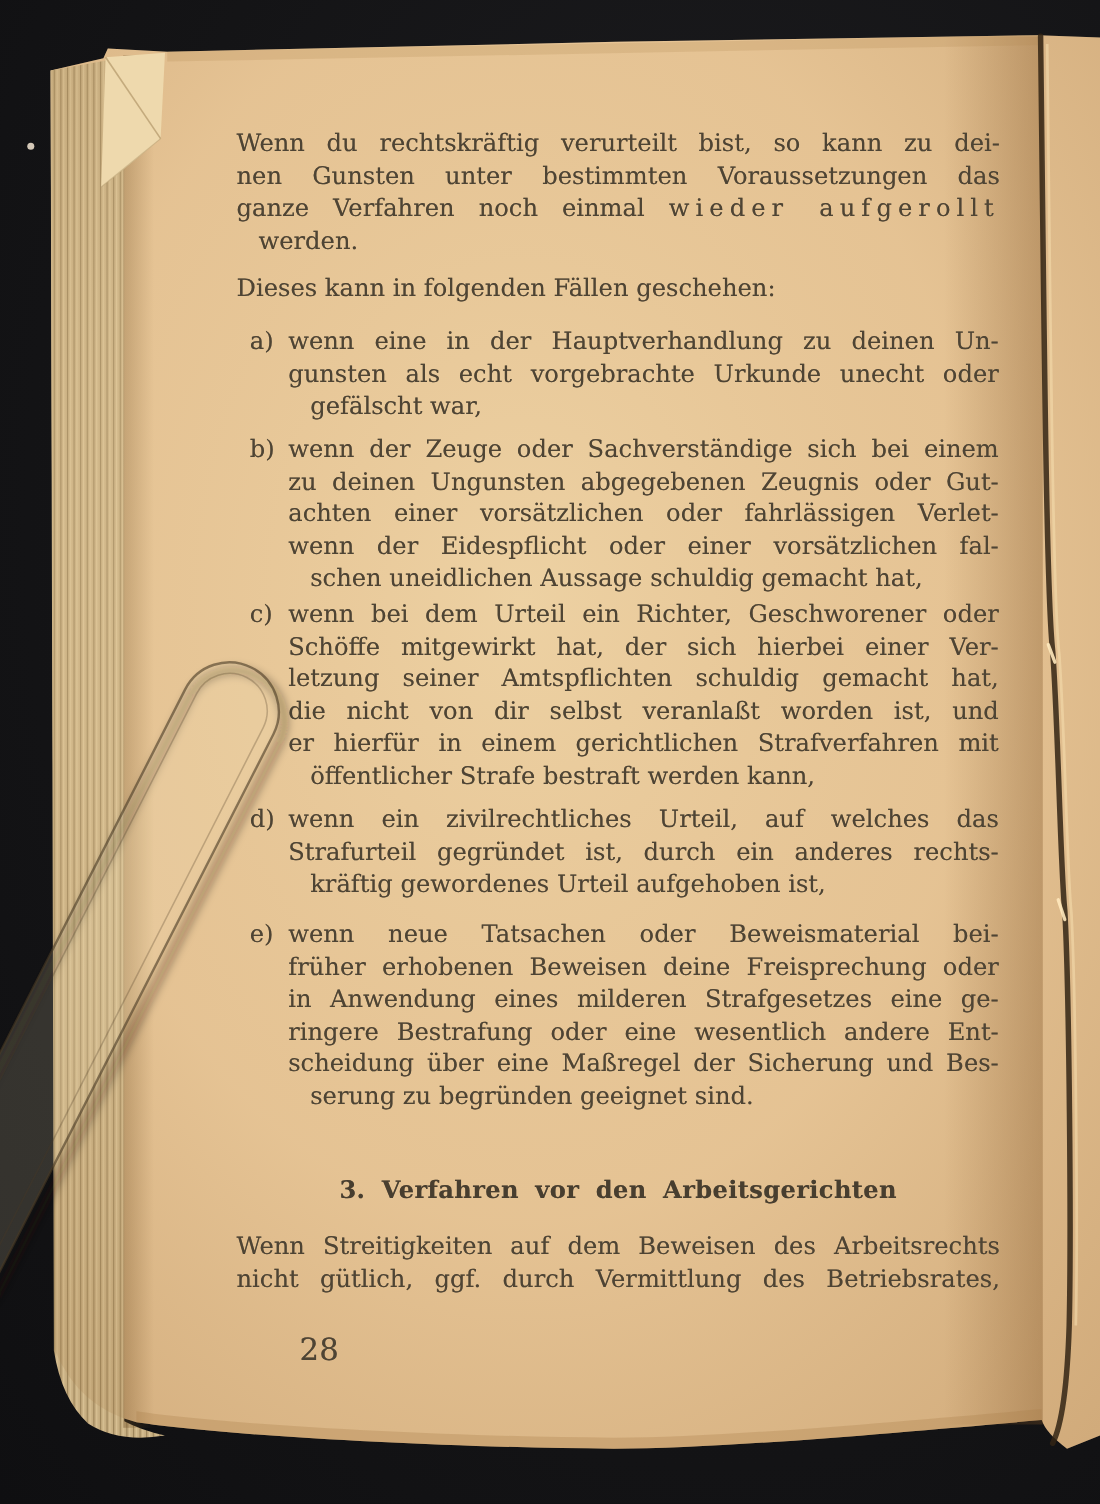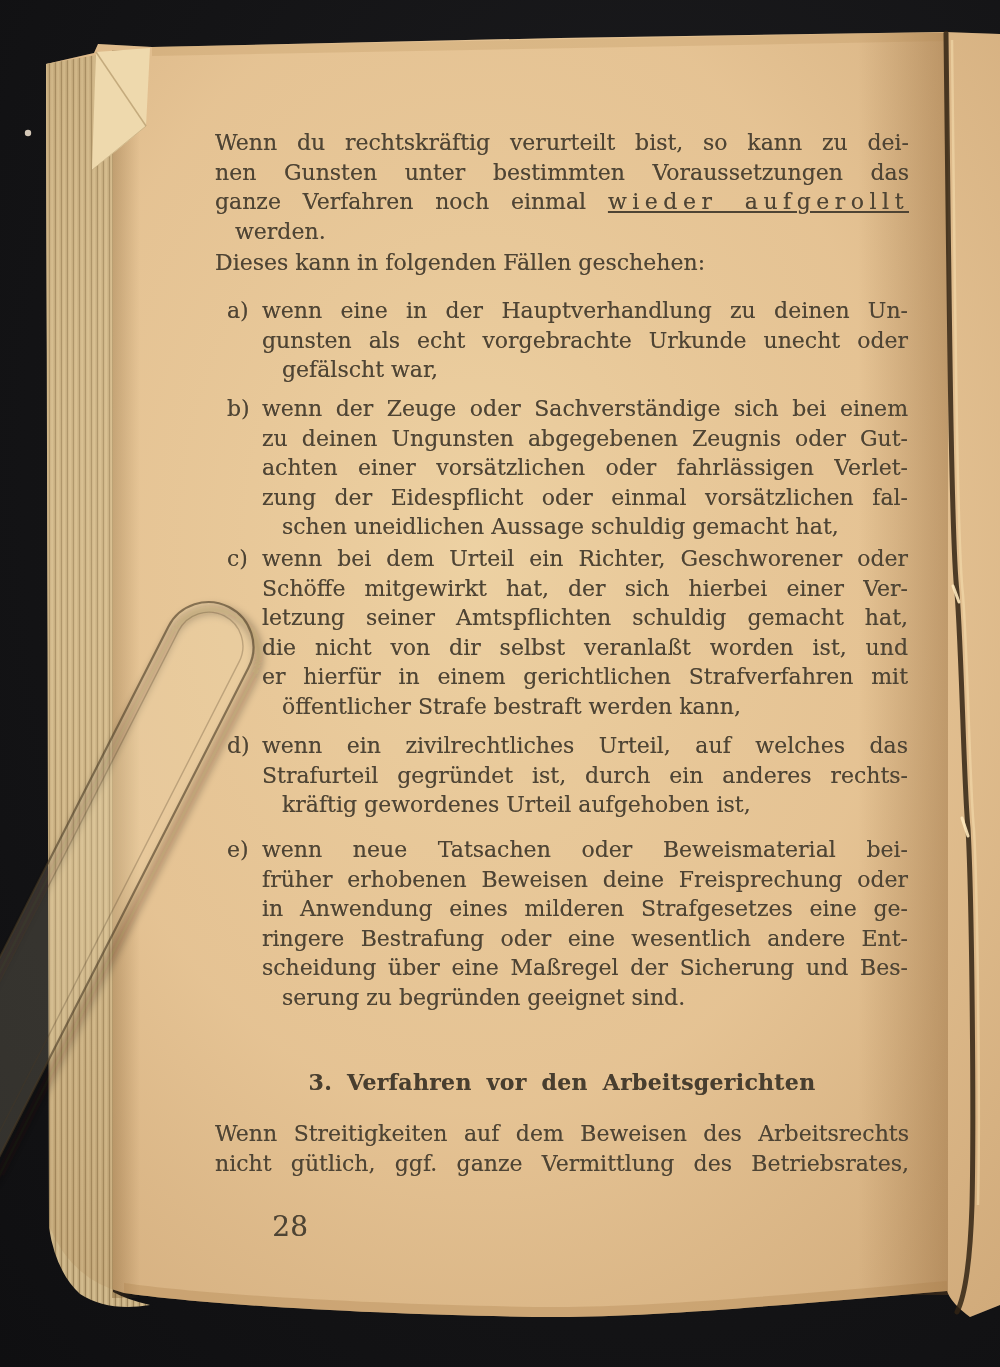--- a/index.html
+++ b/index.html
@@ -16,22 +16,22 @@
     font-size:22px;line-height:29.5px;color:#4e4434;
     text-shadow:0 0 0.5px rgba(78,68,52,0.55);
   }
   .pblock{position:absolute;left:0;width:694px;}
   .line{text-align:justify;text-align-last:justify;white-space:nowrap;}
   .line.last{text-align:left;text-align-last:left;margin-left:20px;}
   .single{text-align:left;}
   .item{left:0;width:694px;}
   .item .marker{position:absolute;left:12px;top:0;}
   .item .itext{margin-left:47px;width:646px;}
-  .sperr{letter-spacing:5.5px;text-decoration:underline;}
-  .b-p1{top:128px;}
+  .sperr{letter-spacing:5.5px;}
+  .b-p1{top:116px;}
   .b-p2{top:248px;}
   .b-ia{top:296px;}
   .b-ib{top:394px;}
   .b-ic{top:544px;}
   .b-id{top:731px;}
   .b-ie{top:835px;}
   .b-h{top:1068px;text-align:center;font-weight:bold;color:#483e2f;
        word-spacing:7px;letter-spacing:0.3px;}
   .b-p3{top:1119px;}
   .b-pn{top:1212px;left:13px;width:80px;font-size:28px;text-align:right;}
@@ -107,21 +107,21 @@
         <div class="line last">gefälscht war,</div>
       </div>
     </div>
 
     <div class="pblock item b-ib">
       <span class="marker">b)</span>
       <div class="itext">
         <div class="line">wenn der Zeuge oder Sachverständige sich bei einem</div>
         <div class="line">zu deinen Ungunsten abgegebenen Zeugnis oder Gut-</div>
         <div class="line">achten einer vorsätzlichen oder fahrlässigen Verlet-</div>
-        <div class="line">zung der Eidespflicht oder einmal vorsätzlichen fal-</div>
+        <div class="line">wenn der Eidespflicht oder einer vorsätzlichen fal-</div>
         <div class="line last">schen uneidlichen Aussage schuldig gemacht hat,</div>
       </div>
     </div>
 
     <div class="pblock item b-ic">
       <span class="marker">c)</span>
       <div class="itext">
         <div class="line">wenn bei dem Urteil ein Richter, Geschworener oder</div>
         <div class="line">Schöffe mitgewirkt hat, der sich hierbei einer Ver-</div>
         <div class="line">letzung seiner Amtspflichten schuldig gemacht hat,</div>
@@ -149,21 +149,21 @@
         <div class="line">ringere Bestrafung oder eine wesentlich andere Ent-</div>
         <div class="line">scheidung über eine Maßregel der Sicherung und Bes-</div>
         <div class="line last">serung zu begründen geeignet sind.</div>
       </div>
     </div>
 
     <div class="pblock b-h">3. Verfahren vor den Arbeitsgerichten</div>
 
     <div class="pblock b-p3">
       <div class="line">Wenn Streitigkeiten auf dem Beweisen des Arbeitsrechts</div>
-      <div class="line">nicht gütlich, ggf. ganze Vermittlung des Betriebsrates,</div>
+      <div class="line">nicht gütlich, ggf. durch Vermittlung des Betriebsrates,</div>
     </div>
 
     <div class="pblock b-pn">28</div>
   </div>
 
   <svg class="layer overlay" viewBox="0 0 1000 1367" aria-hidden="true">
     <defs>
       <filter id="blurS" x="-30%" y="-30%" width="160%" height="160%">
         <feGaussianBlur stdDeviation="4"></feGaussianBlur>
       </filter>

